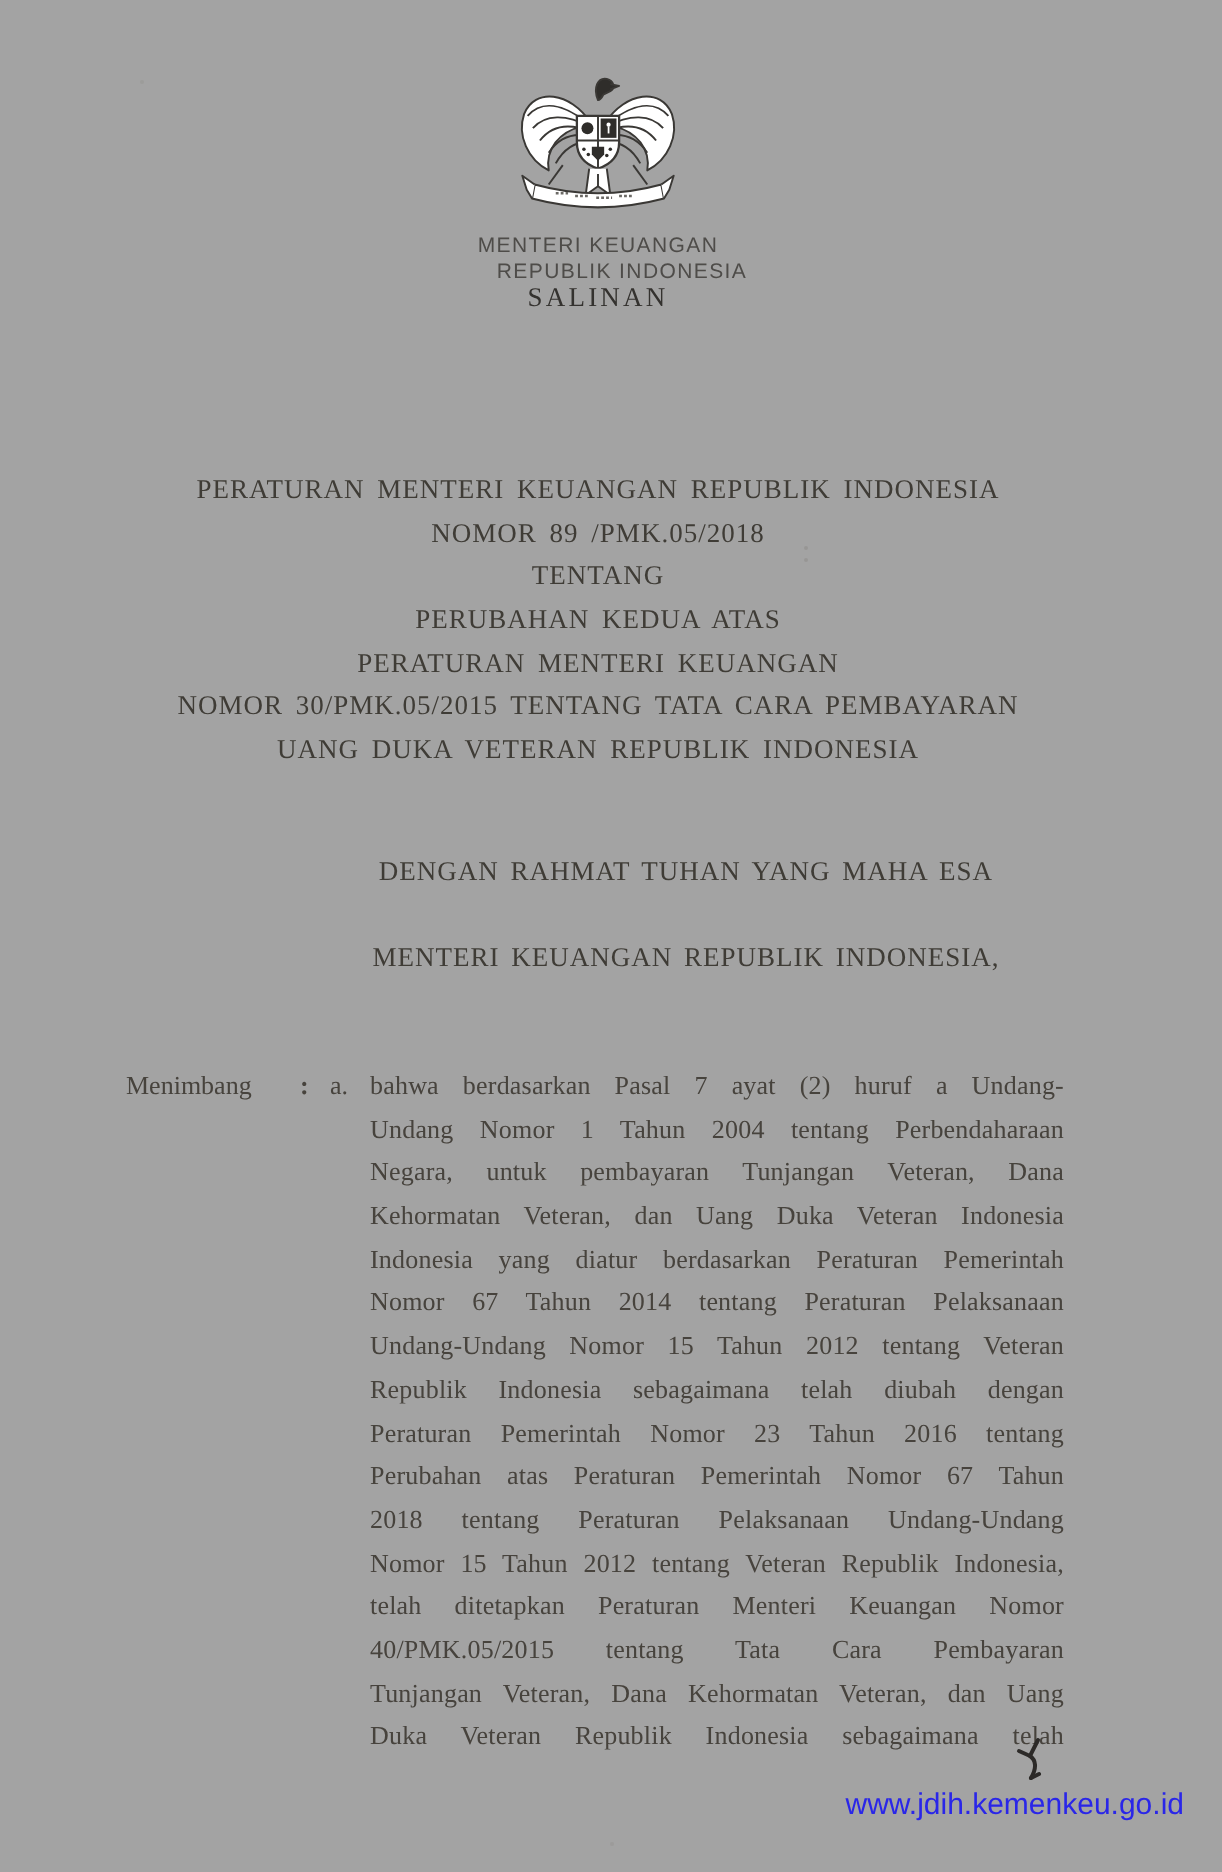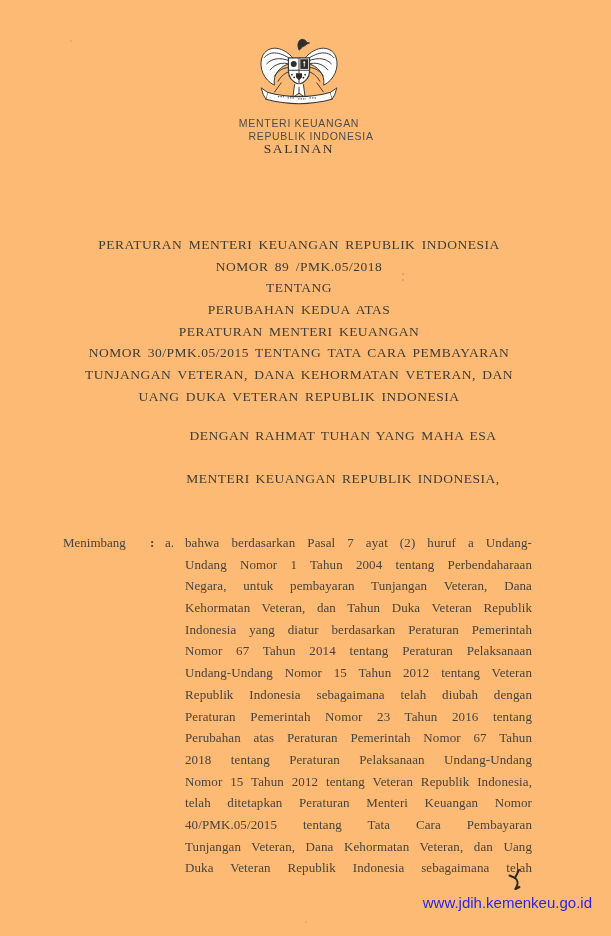--- a/index.html
+++ b/index.html
@@ -1,18 +1,18 @@
 <!DOCTYPE html>
 <html><head>
 <meta charset="utf-8">
 <style>
   html,body{margin:0;padding:0;background:#ffffff;}
   .page{
     position:relative;width:611px;height:936px;margin:0 auto;
-    background:#fdba74;overflow:hidden;
+    background:#a3a3a3;overflow:hidden;
     font-family:"Liberation Serif","DejaVu Serif",serif;
     color:#47433d;
   }
   
   .letterhead{position:absolute;left:0;top:0;width:598px;text-align:center;}
   .emblem{position:absolute;left:255px;top:34px;width:88px;height:76px;}
   .emblem svg{width:100%;height:100%;}
   .ministry-line{
     position:absolute;left:0;width:598px;text-align:center;
     font-family:"Liberation Sans","DejaVu Sans",sans-serif;
@@ -122,36 +122,35 @@
     <div class="salinan">SALINAN</div>
   </div>
 
   <div class="title-block">
     <div class="title-line">PERATURAN MENTERI KEUANGAN REPUBLIK INDONESIA</div>
     <div class="title-line">NOMOR 89 /PMK.05/2018</div>
     <div class="title-line">TENTANG</div>
     <div class="title-line">PERUBAHAN KEDUA ATAS</div>
     <div class="title-line">PERATURAN MENTERI KEUANGAN</div>
     <div class="title-line">NOMOR 30/PMK.05/2015 TENTANG TATA CARA PEMBAYARAN</div>
-    <div class="title-line">TUNJANGAN VETERAN, DANA KEHORMATAN VETERAN, DAN</div>
     <div class="title-line">UANG DUKA VETERAN REPUBLIK INDONESIA</div>
   </div>
 
   <div class="invocation">DENGAN RAHMAT TUHAN YANG MAHA ESA</div>
   <div class="issuer">MENTERI KEUANGAN REPUBLIK INDONESIA,</div>
 
   <div class="considering">
     <div class="c-label">Menimbang</div>
     <div class="c-colon">:</div>
     <div class="c-marker">a.</div>
     <div class="c-par">
       <div class="jline">bahwa berdasarkan Pasal 7 ayat (2) huruf a Undang-</div>
       <div class="jline">Undang Nomor 1 Tahun 2004 tentang Perbendaharaan</div>
       <div class="jline">Negara, untuk pembayaran Tunjangan Veteran, Dana</div>
-      <div class="jline">Kehormatan Veteran, dan Tahun Duka Veteran Republik</div>
+      <div class="jline">Kehormatan Veteran, dan Uang Duka Veteran Indonesia</div>
       <div class="jline">Indonesia yang diatur berdasarkan Peraturan Pemerintah</div>
       <div class="jline">Nomor 67 Tahun 2014 tentang Peraturan Pelaksanaan</div>
       <div class="jline">Undang-Undang Nomor 15 Tahun 2012 tentang Veteran</div>
       <div class="jline">Republik Indonesia sebagaimana telah diubah dengan</div>
       <div class="jline">Peraturan Pemerintah Nomor 23 Tahun 2016 tentang</div>
       <div class="jline">Perubahan atas Peraturan Pemerintah Nomor 67 Tahun</div>
       <div class="jline">2018 tentang Peraturan Pelaksanaan Undang-Undang</div>
       <div class="jline">Nomor 15 Tahun 2012 tentang Veteran Republik Indonesia,</div>
       <div class="jline">telah ditetapkan Peraturan Menteri Keuangan Nomor</div>
       <div class="jline">40/PMK.05/2015 tentang Tata Cara Pembayaran</div>

